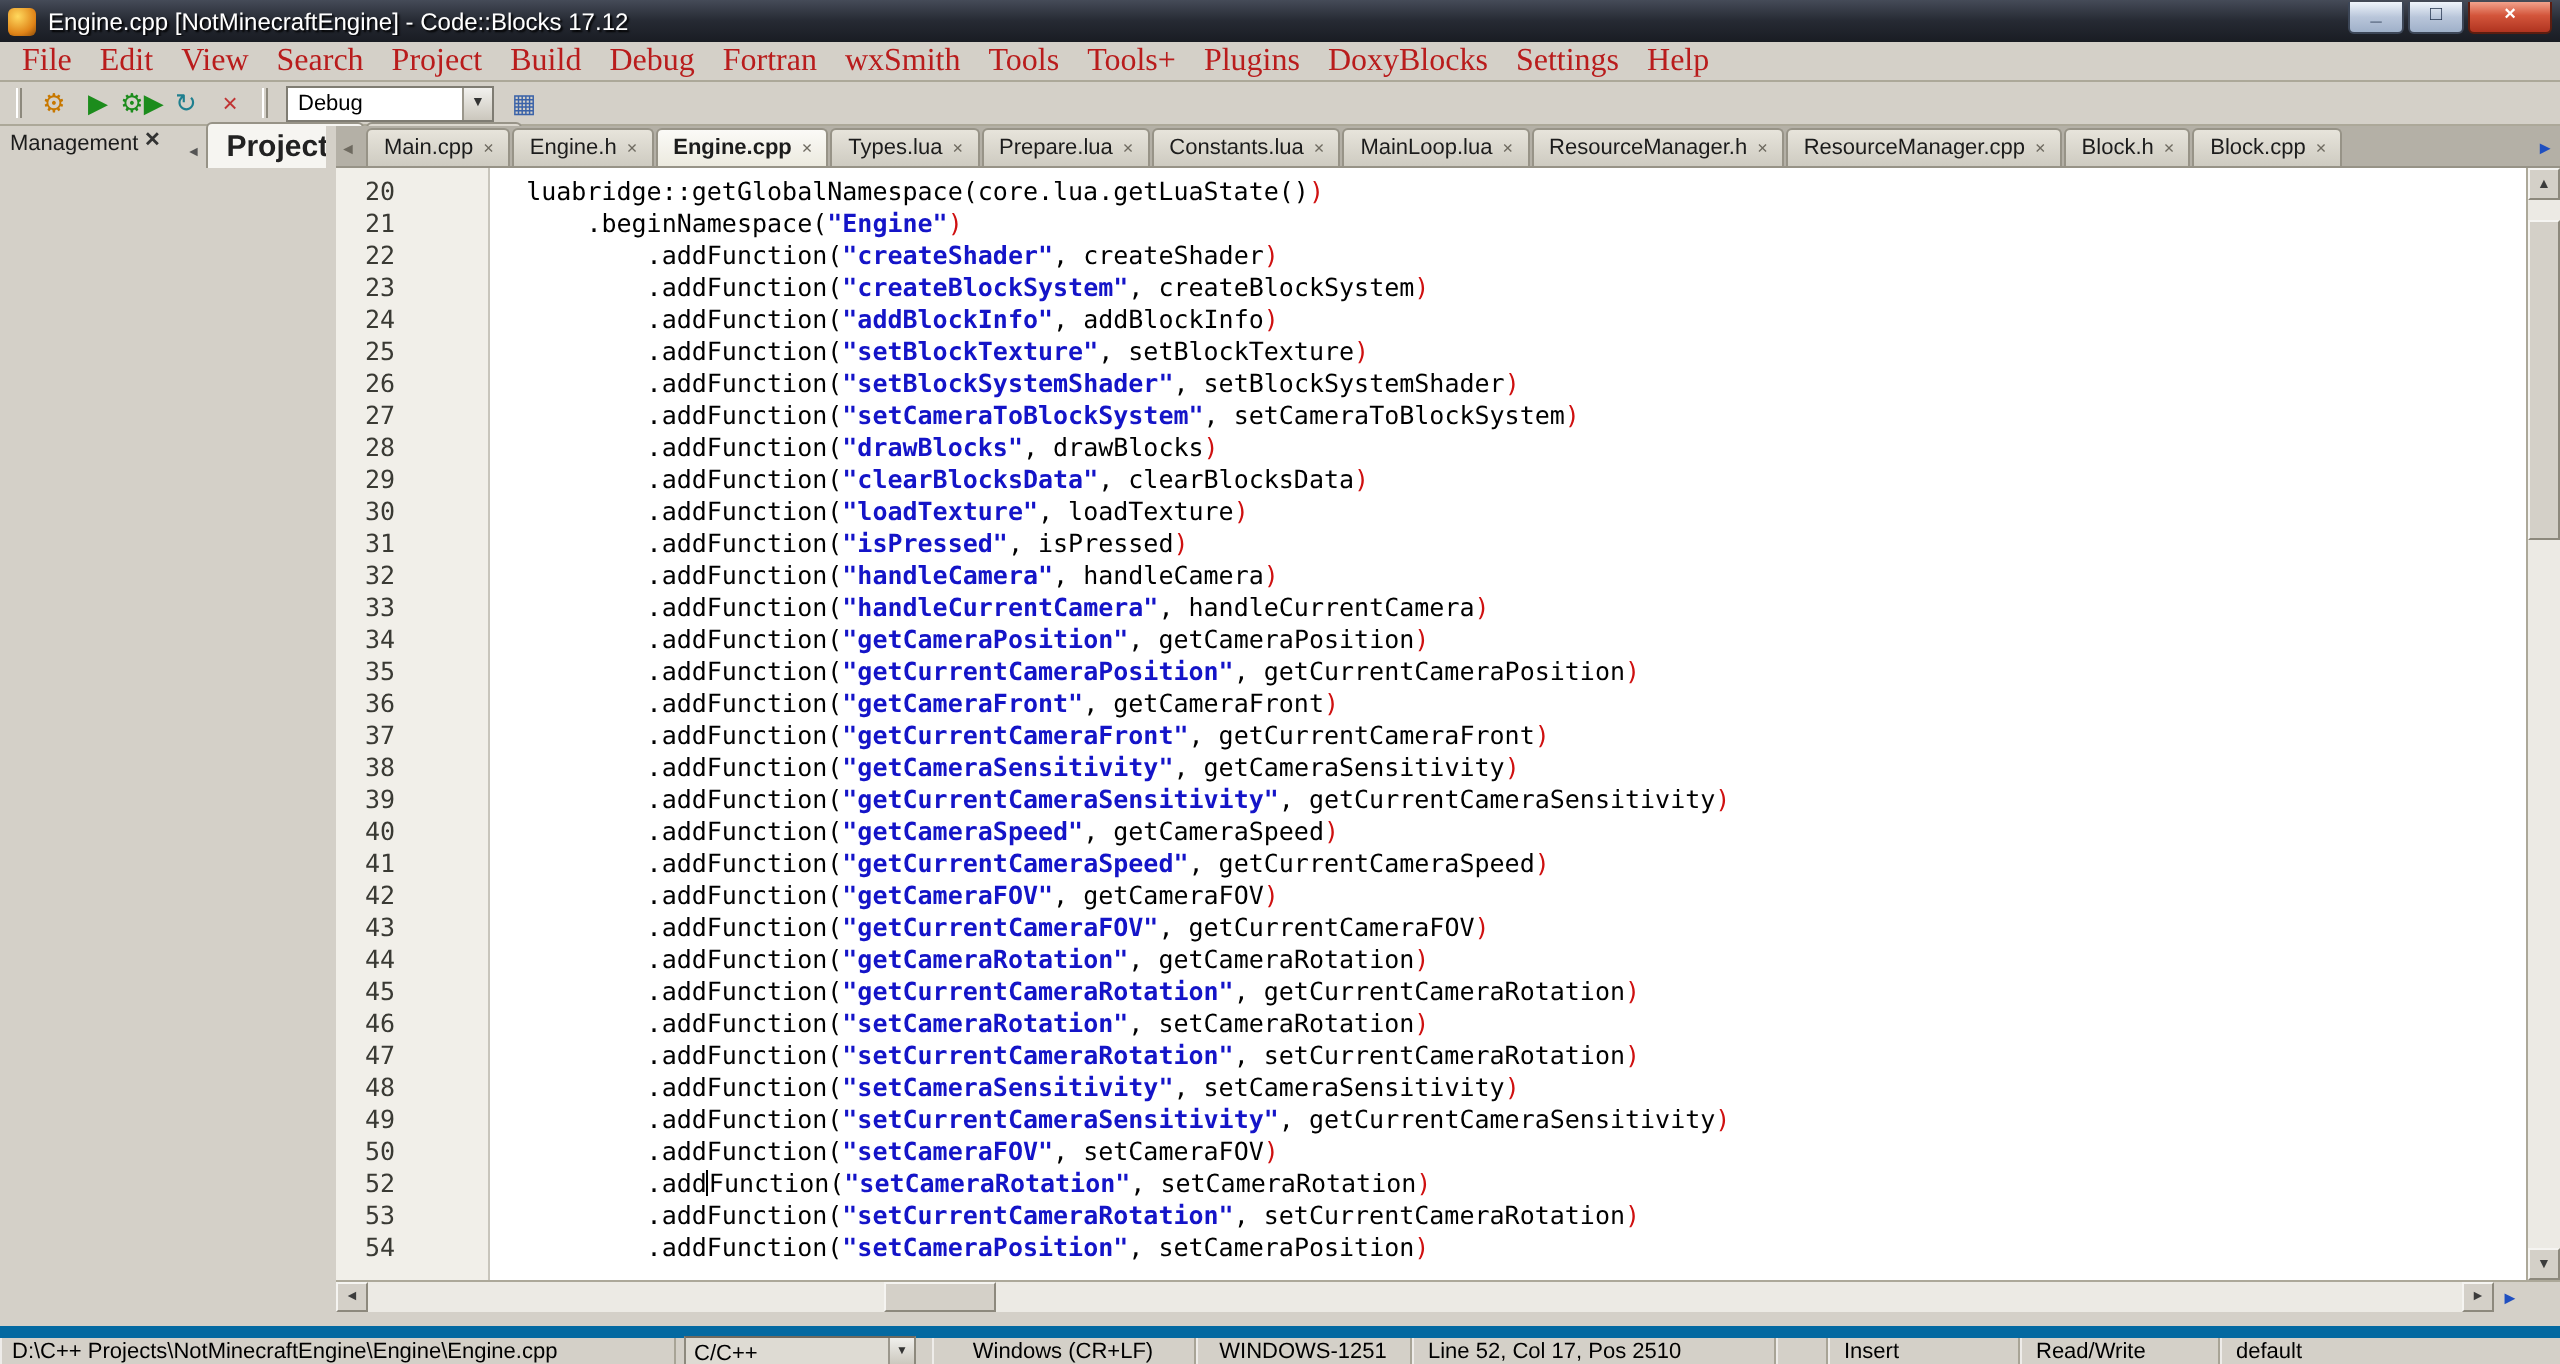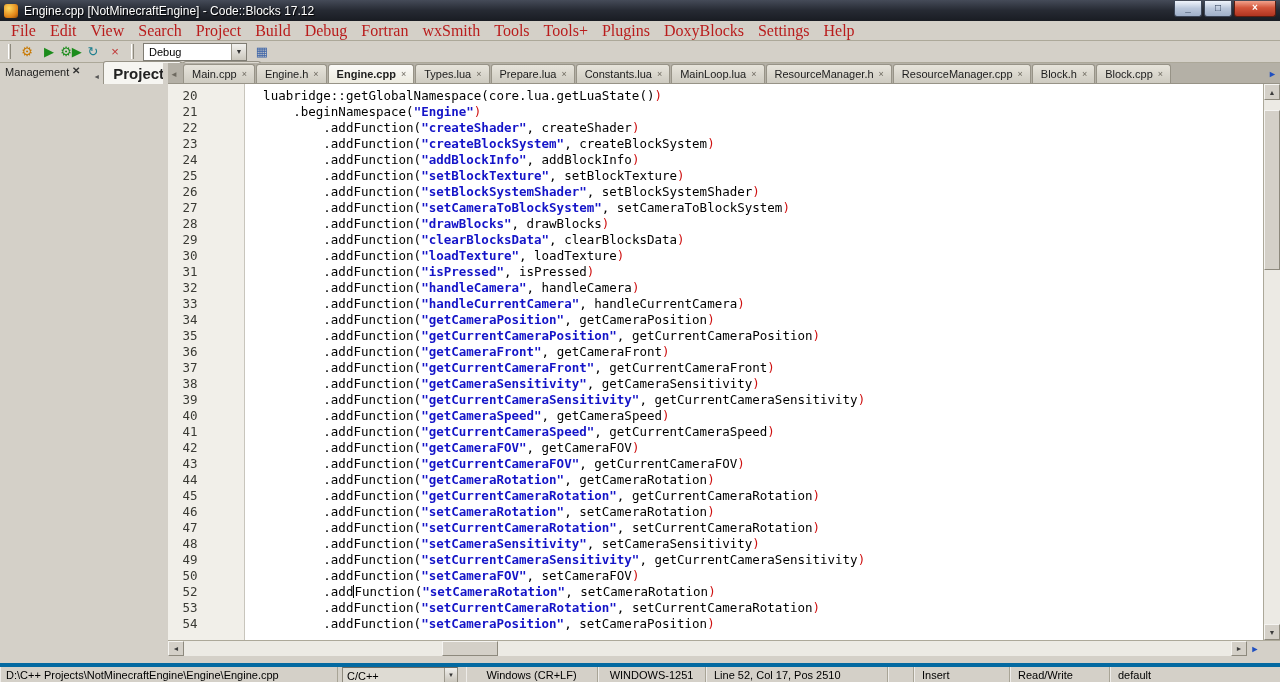--- a/index.html
+++ b/index.html
@@ -111,21 +111,21 @@
           justify-content:center; font-size:7px; color:#3c3c3c; }
   .htrack { flex:1; position:relative; }
   .hthumb { position:absolute; top:0; bottom:0; left:258px; width:56px; background:#d4d0c8;
             border:1px solid #f5f4f1; border-right-color:#8d897d; border-bottom-color:#8d897d; }
   .tab-list-btn { width:16px; flex:0 0 16px; background:#d4d0c8; border-top:1px solid #aca899;
                   display:flex; align-items:center; justify-content:center; font-size:9px; color:#1f4fc0; }
   .scroll-corner { width:17px; flex:0 0 17px; background:#d4d0c8; border-top:1px solid #aca899; }
 
   
   .statusbar { height:19px; flex:0 0 19px; margin-top:auto; display:flex; align-items:center;
-               background:#d4d0c8; border-top:4px solid #0369a1; font-size:11px; color:#000; }
+               background:#d4d0c8; border-top:6px solid #0369a1; font-size:11px; color:#000; }
   .sb-field { height:100%; display:flex; align-items:center; padding:0 8px; border-right:1px solid #a8a496;
               box-shadow:inset 1px 0 0 rgba(255,255,255,0.6); white-space:nowrap; overflow:hidden; }
   .sb-center { justify-content:center; }
   .sb-path { width:338px; flex:0 0 338px; padding-left:6px; }
   .sb-combo { width:116px; flex:0 0 116px; height:16px; margin:0 8px 0 4px; background:#dedbd3;
               border:1px solid #8d897d; border-top-color:#6e6a60; display:flex; align-items:flex-end; font-size:11px; }
   .sb-combo .sb-combo-text { flex:1; padding-left:4px; }
   .sb-combo-arrow { width:13px; height:14px; display:flex; align-items:center; justify-content:center;
                     font-size:6px; color:#333; background:linear-gradient(#f0efec,#c9c5bb); border-left:1px solid #9b978c; }
   .w-eol { width:132px; flex:0 0 132px; }

